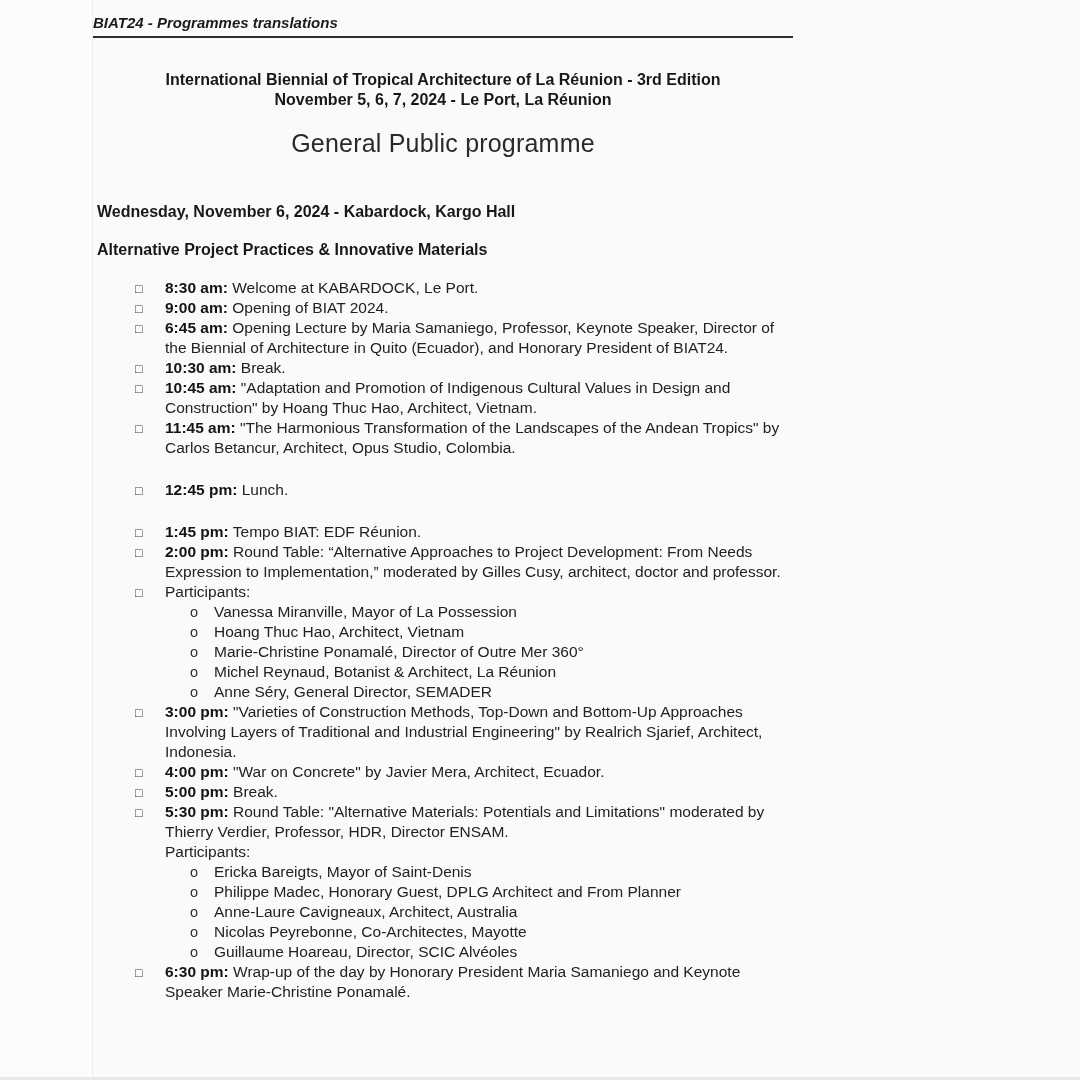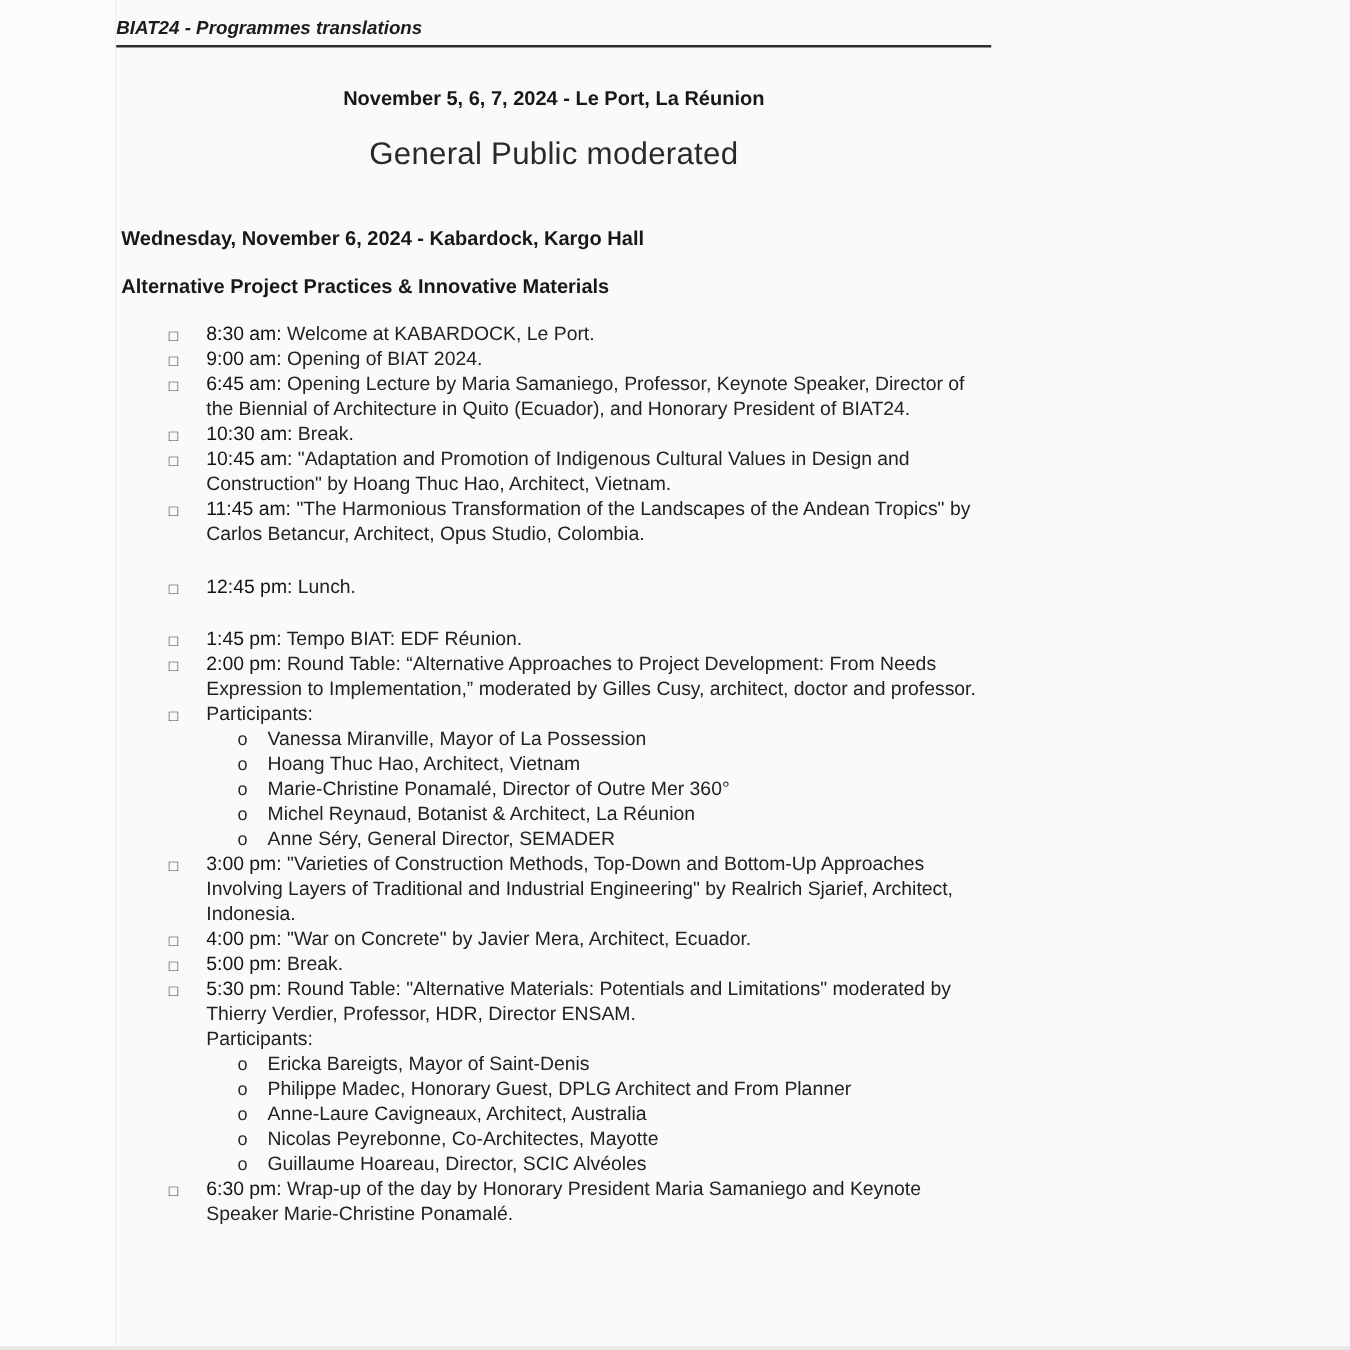--- a/index.html
+++ b/index.html
@@ -101,39 +101,40 @@
     font-size: 14.5px;
     color: #2c2c2c;
   }
   .item .item-body {
     padding-left: 68px;
   }
   .item.sub .item-body {
     padding-left: 117px;
   }
   .item .time {
-    font-weight: 400;
+    font-weight: 700;
     color: #141414;
     margin-top: 44px;
   }
 </style>
 </head>
 <body>
 
 <div class="left-strip"></div>
 <div class="page"></div>
 
 <div class="doc-header">BIAT24 - Programmes translations</div>
 
 <div class="content">
   <div class="title-block">
+    <div>International Biennial of Tropical Architecture of La Réunion - 3rd Edition</div>
     <div>November 5, 6, 7, 2024 - Le Port, La Réunion</div>
   </div>
 
-  <div class="main-title">General Public moderated</div>
+  <div class="main-title">General Public programme</div>
 
   <div class="day-heading">Wednesday, November 6, 2024 - Kabardock, Kargo Hall</div>
 
   <div class="section-heading">Alternative Project Practices &amp; Innovative Materials</div>
 
   <div class="schedule" id="schedule-list">
       <div class="item">
         <span class="bullet-square">□</span>
         <div class="item-body"><span class="time">8:30 am:</span> Welcome at KABARDOCK, Le Port.</div>
       </div>

